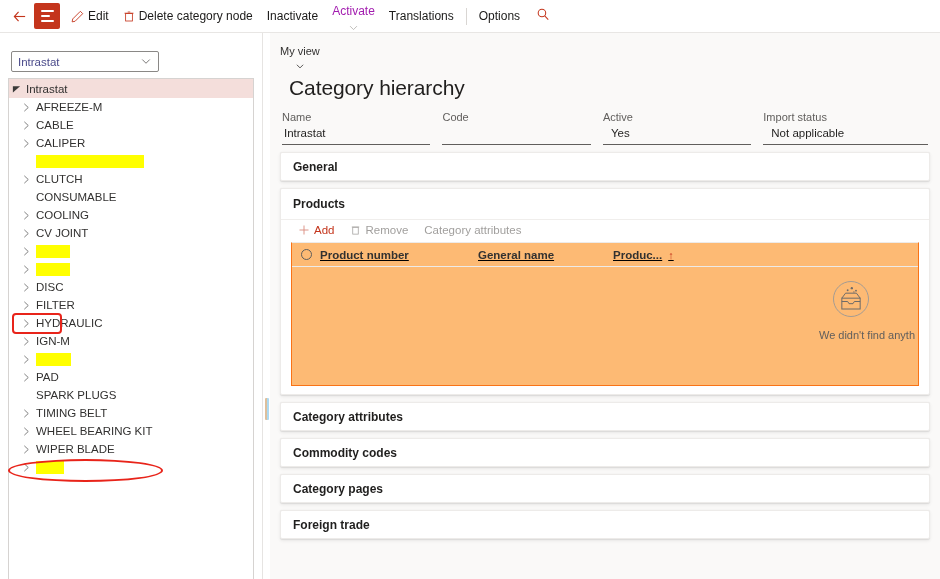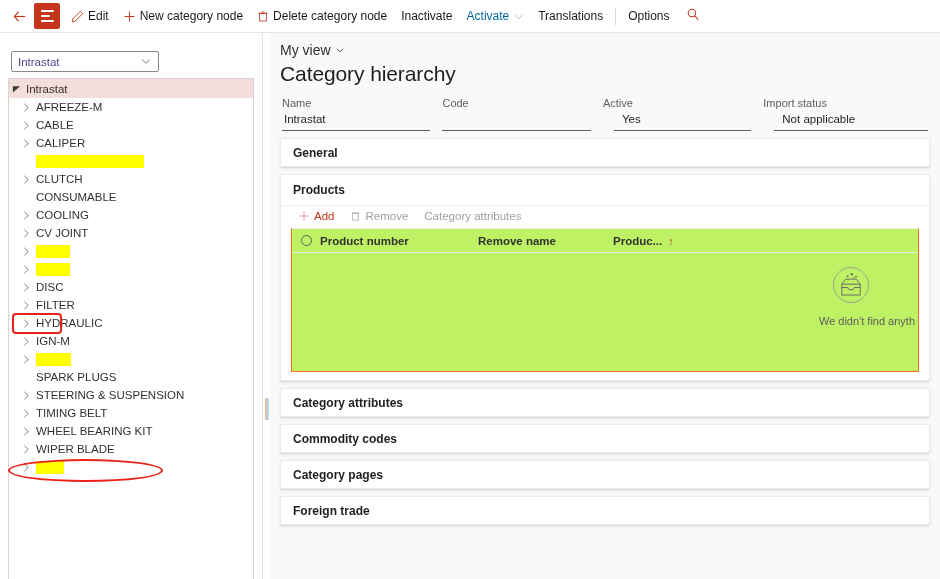--- a/index.html
+++ b/index.html
@@ -20,21 +20,21 @@
     border-bottom: 1px solid #e8e6e4;
     display: flex; align-items: center;
     padding-left: 6px;
   }
   .cmd-item {
     display: flex; align-items: center; gap: 4px;
     height: 24px; padding: 0 7px;
     font-size: 12px; color: #1b1a19;
     white-space: nowrap; cursor: default;
   }
-  .cmd-item.disabled { color: #0369a1; }
+  .cmd-item.disabled { color: #a21caf; flex-direction: column; }
   .cmd-icon { display: inline-flex; align-items: center; justify-content: center; }
   .back-btn {
     width: 26px; height: 26px; display: flex; align-items: center; justify-content: center;
     color: #c4351c;
   }
   .ham-btn {
     width: 26px; height: 26px; background: #c4351c; border-radius: 2px;
     display: flex; flex-direction: column; align-items: center; justify-content: center;
     gap: 3px; margin-left: 2px; margin-right: 4px;
   }
@@ -88,37 +88,37 @@
     border-radius: 1px; opacity: .85;
   }
 
   
   .content {
     position: absolute; left: 270px; top: 33px; width: 670px; height: 546px;
     background: #faf9f8;
     padding: 8px 0 0 0;
   }
   .myview {
-    font-size: 14px; color: #323130; margin-left: 10px;
-    display: inline-flex; align-items: center; gap: 4px;
+    font-size: 11px; color: #323130; margin-left: 10px;
+    display: inline-flex; align-items: center; gap: 4px; flex-direction: column;
   }
   .page-title {
-    font-size: 21px; color: #201f1e; margin: 3px 0 0 10px; font-weight: 400;
+    font-size: 21px; color: #201f1e; margin: 3px 0 0 19px; font-weight: 400;
     letter-spacing: -0.1px;
   }
   .fieldrow {
     display: flex; margin: 11px 0 0 12px; gap: 0;
   }
   .field { width: 155px; margin-right: 12px; }
   .field .flabel { font-size: 11px; color: #605e5c; margin-bottom: 4px; }
   .field .fval {
     font-size: 11.5px; color: #201f1e; height: 18px;
     border-bottom: 1px solid #605e5c; padding-left: 2px;
   }
-  .field.indent .fval { padding-left: 8px; margin-left: 11px; }
+  .field.indent .fval { padding-left: 8px; }
   .field.wide { width: 172px; }
 
   .card {
     background: #ffffff; border: 1px solid #edebe9; border-radius: 2px;
     margin: 7px 10px 0 10px;
     box-shadow: 0 0.3px 0.9px rgba(0,0,0,0.07), 0 1.6px 3.6px rgba(0,0,0,0.07);
   }
   .card-head {
     font-size: 12px; color: #201f1e; padding: 8px 12px;
     font-weight: 600;
@@ -137,21 +137,21 @@
   }
   .gt-item {
     display: flex; align-items: center; gap: 4px;
     font-size: 11.5px; padding: 2px 7px; color: #323130; white-space: nowrap;
   }
   .gt-item.accent { color: #c4351c; }
   .gt-item.muted { color: #a19f9d; }
 
   .grid {
     margin: 0 10px 0 10px; border: 1px solid #f97316; border-top: 1px solid #edebe9;
-    height: 144px; position: relative; background: #bef264;
+    height: 144px; position: relative; background: #fdba74; text-decoration: underline;
   }
   .grid-head {
     display: flex; align-items: center; height: 24px;
     border-bottom: 1px solid #edebe9; font-size: 11.5px; color: #323130;
     font-weight: 600;
   }
   .gh-radio { width: 28px; display: flex; align-items: center; justify-content: center; }
   .radio-circle {
     width: 11px; height: 11px; border: 1.3px solid #605e5c; border-radius: 50%;
   }
@@ -193,28 +193,20 @@
 
     <div class="cmd-item">
       <span class="cmd-icon">
         <svg width="13" height="13" viewBox="0 0 16 16">
             <path d="M11.5 1.6 14.4 4.5 5 13.9 1.4 14.6 2.1 11z" fill="none" stroke="#c4351c" stroke-width="1.1"></path>
           </svg>
       </span>
       <span>Edit</span>
     </div>
 
-    <div class="cmd-item">
-      <span class="cmd-icon">
-        <svg width="13" height="13" viewBox="0 0 16 16">
-            <path d="M8 2v12M2 8h12" stroke="#c4351c" stroke-width="1.2"></path>
-          </svg>
-      </span>
-      <span>New category node</span>
-    </div>
 
     <div class="cmd-item">
       <span class="cmd-icon">
         <svg width="12" height="13" viewBox="0 0 16 16">
           <rect x="3.5" y="4" width="9" height="10" fill="none" stroke="#c4351c" stroke-width="1.1"></rect>
           <path d="M2 3.6h12M6.3 2h3.4" stroke="#c4351c" stroke-width="1.1"></path>
         </svg>
       </span>
       <span>Delete category node</span>
     </div>
@@ -376,30 +368,30 @@
         </div>
         <div class="tnode child">
           <span class="arrow">
             <svg width="7" height="9" viewBox="0 0 8 10">
               <path d="M1.5 0.8 L6 5 L1.5 9.2" fill="none" stroke="#707070" stroke-width="1"></path>
             </svg>
           </span>
           <span class="lbl"><span class="redact" style="width: 35px; background: rgb(255, 255, 0);"></span></span>
         </div>
         <div class="tnode child">
+          <span class="arrow">
+            <svg width="7" height="9" viewBox="0 0 8 10">
+              <path d="M1.5 0.8 L6 5 L1.5 9.2" fill="none" stroke="#707070" stroke-width="1"></path>
+            </svg>
+          </span>
+          <span class="lbl">PAD</span>
+        </div>
+        <div class="tnode child">
           <span class="arrow"></span>
           <span class="lbl">SPARK PLUGS</span>
-        </div>
-        <div class="tnode child">
-          <span class="arrow">
-            <svg width="7" height="9" viewBox="0 0 8 10">
-              <path d="M1.5 0.8 L6 5 L1.5 9.2" fill="none" stroke="#707070" stroke-width="1"></path>
-            </svg>
-          </span>
-          <span class="lbl">STEERING &amp; SUSPENSION</span>
         </div>
         <div class="tnode child">
           <span class="arrow">
             <svg width="7" height="9" viewBox="0 0 8 10">
               <path d="M1.5 0.8 L6 5 L1.5 9.2" fill="none" stroke="#707070" stroke-width="1"></path>
             </svg>
           </span>
           <span class="lbl">TIMING BELT</span>
         </div>
         <div class="tnode child">
@@ -495,21 +487,21 @@
           <span>Category attributes</span>
         </div>
       </div>
 
       <div class="grid">
         <div class="grid-head">
           <div class="gh-radio">
             <div class="radio-circle"></div>
           </div>
           <div class="gh-cell" style="width:158px">Product number</div>
-          <div class="gh-cell" style="width:135px">Remove name</div>
+          <div class="gh-cell" style="width:135px">General name</div>
           <div class="gh-cell" style="display:flex;align-items:center">
             <span>Produc...</span>
             <span class="sort-arrow">↑</span>
           </div>
         </div>
 
         <div class="empty-wrap">
           <span>
             <svg width="40" height="40" viewBox="0 0 48 48">
               <circle cx="24" cy="24" r="21" fill="none" stroke="#9a9896" stroke-width="1.1"></circle>

